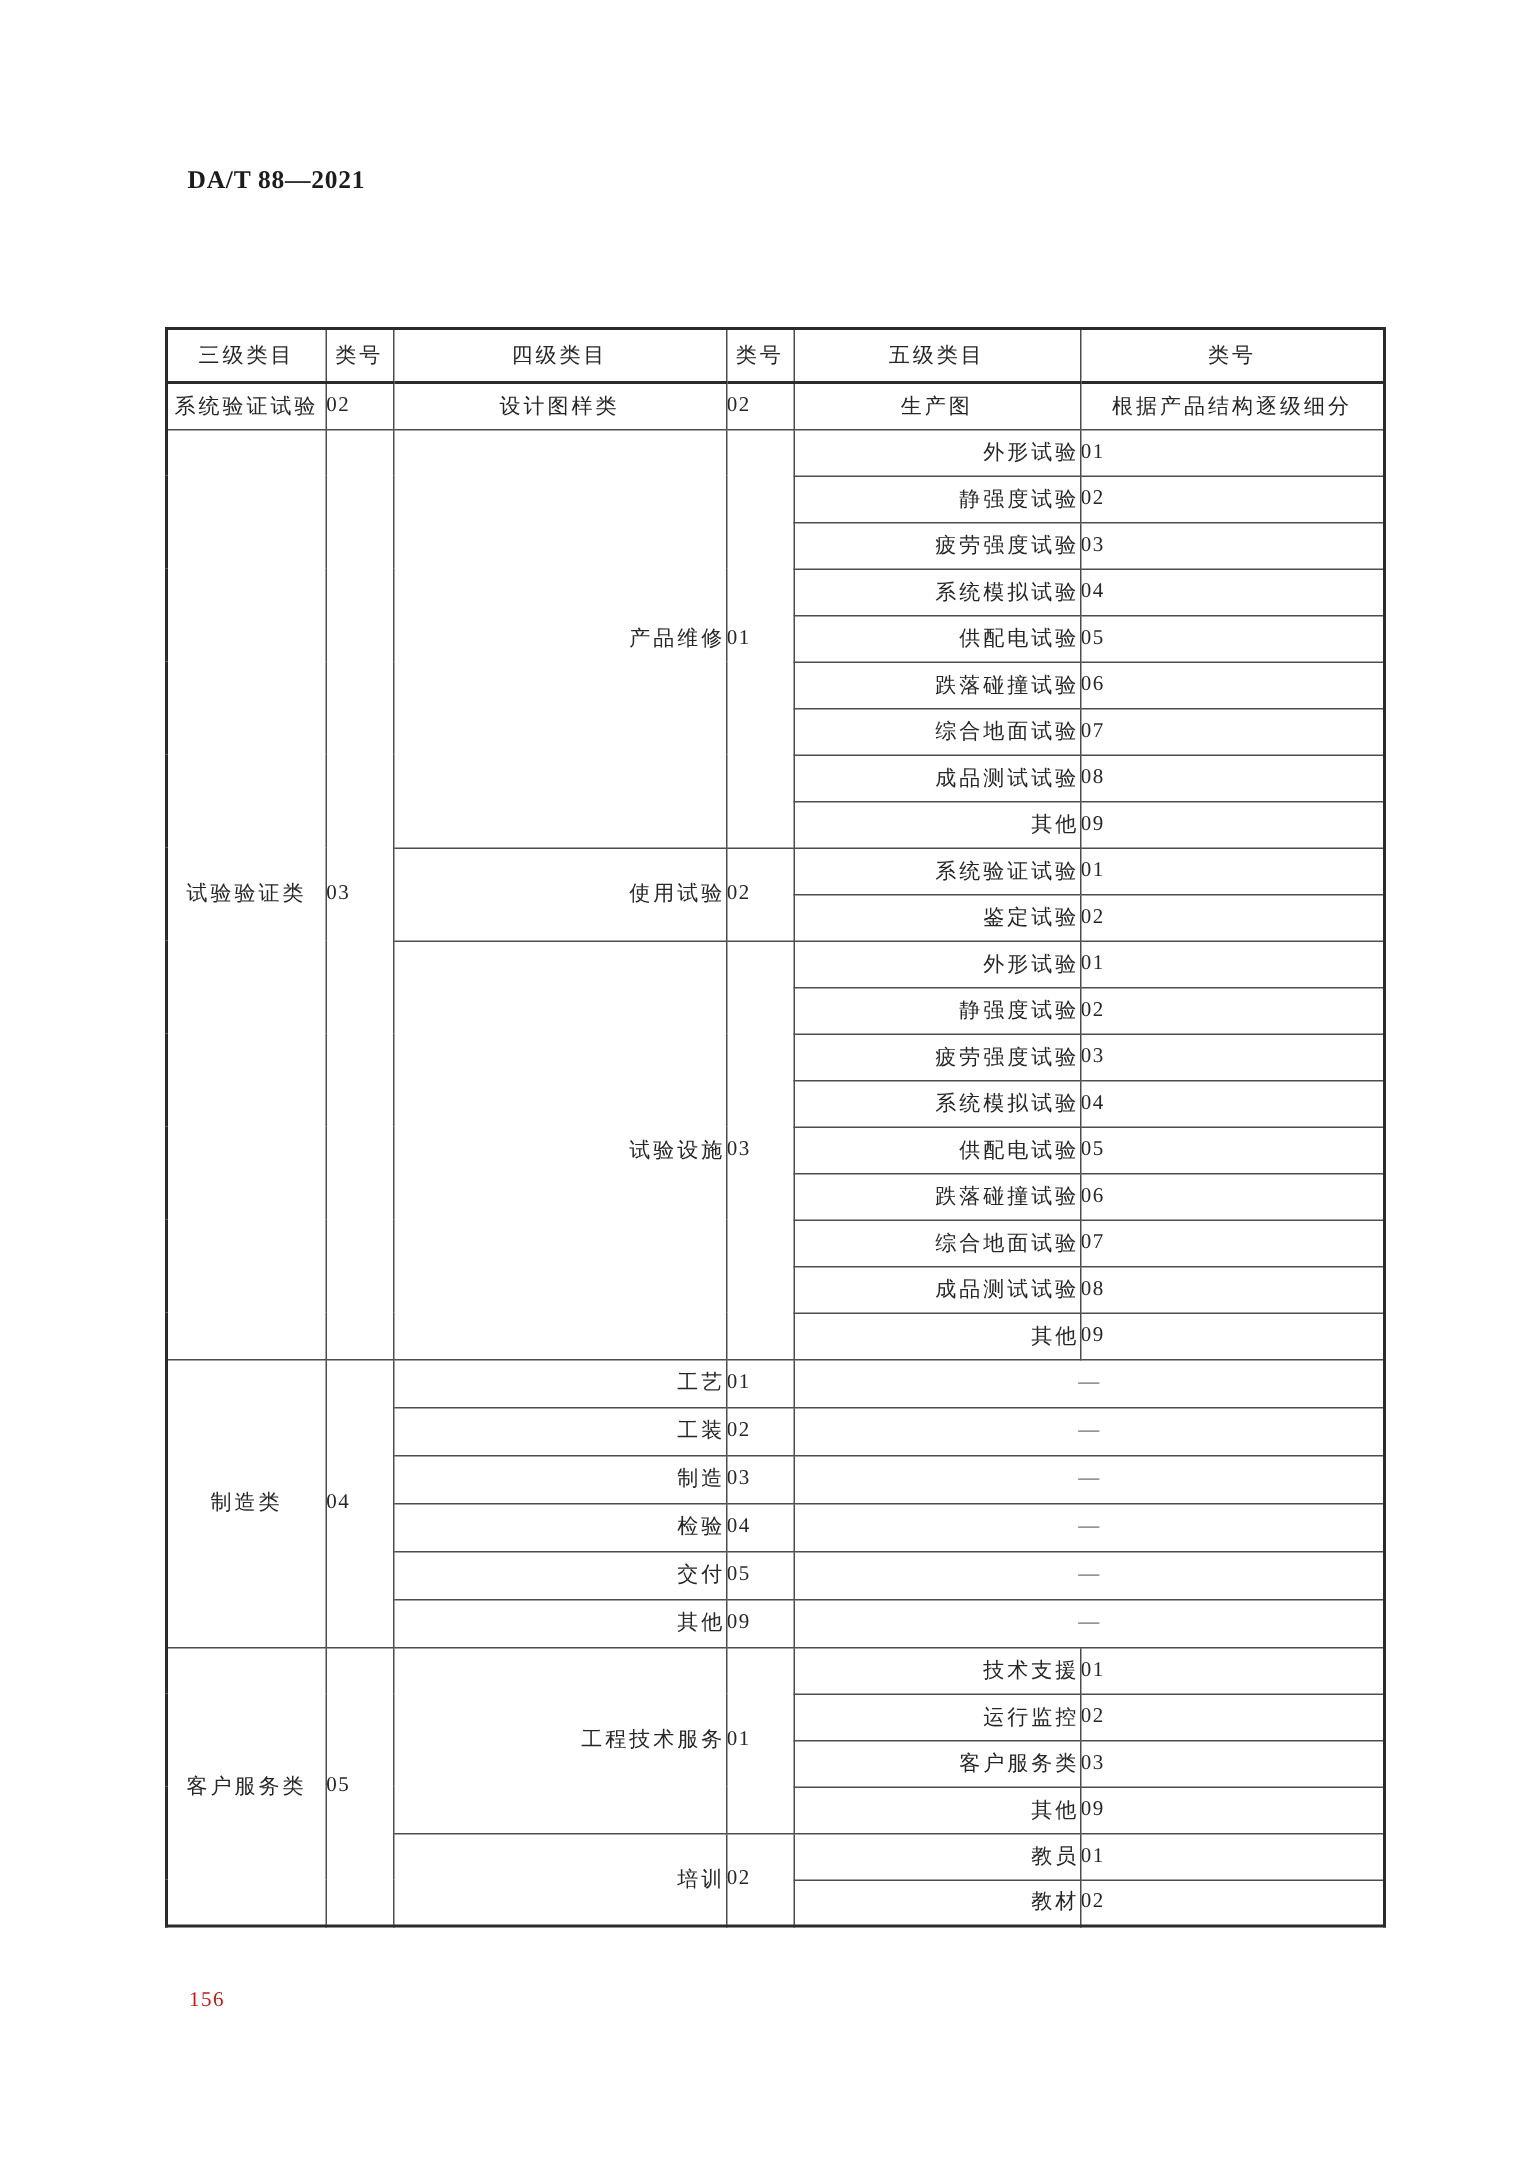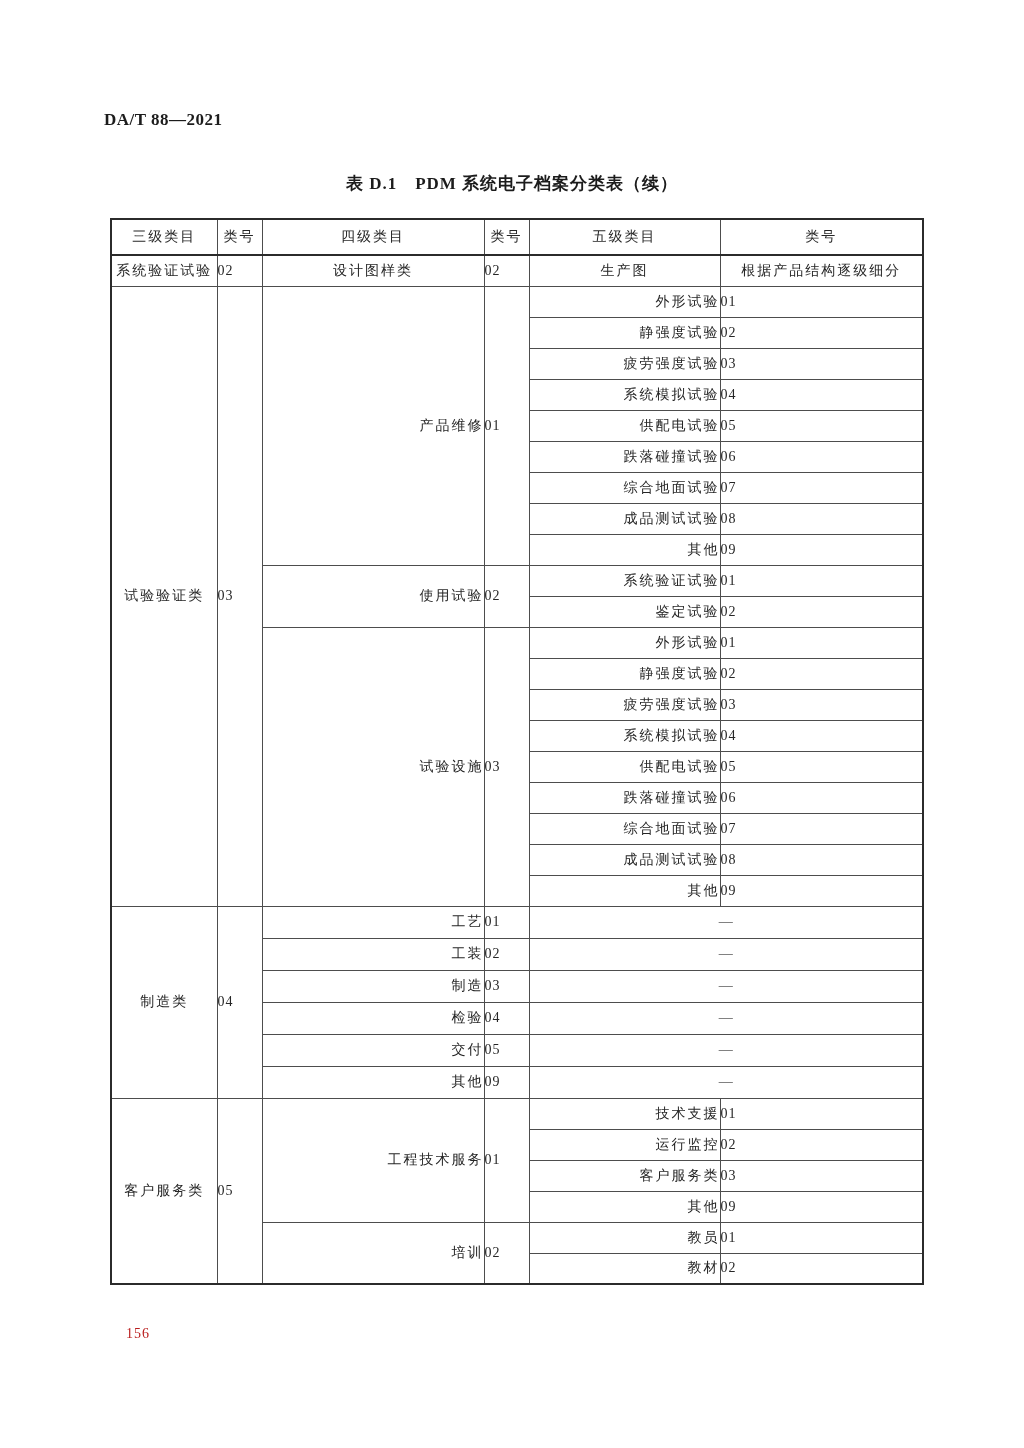--- a/index.html
+++ b/index.html
@@ -8,21 +8,21 @@
     width: 1024px;
     height: 1448px;
     margin: 0 auto;
     background: #ffffff;
     font-family: "Liberation Serif", "DejaVu Serif", serif;
     color: #222222;
     overflow: hidden;
   }
   .doc-code {
     position: absolute;
-    left: 104px;
+    left: 125px;
     top: 110px;
     font-size: 17px;
     font-weight: bold;
     letter-spacing: 0.5px;
     color: #1c1c1c;
   }
   .table-title {
     position: absolute;
     left: 0;
     top: 172px;
@@ -71,21 +71,20 @@
     color: #b91c1c;
   }
 </style>
 </head>
 <body>
 
 <div class="page">
 
   <div class="doc-code">DA/T 88—2021</div>
 
-  <div class="table-title">表 D.1　PDM 系统电子档案分类表（续）</div>
 
   <table class="cls">
     <colgroup>
       <col style="width:106px">
         <col style="width:45px">
         <col style="width:222px">
       <col style="width:45px">
         <col style="width:191px">
         <col style="width:203px">
     </colgroup>

